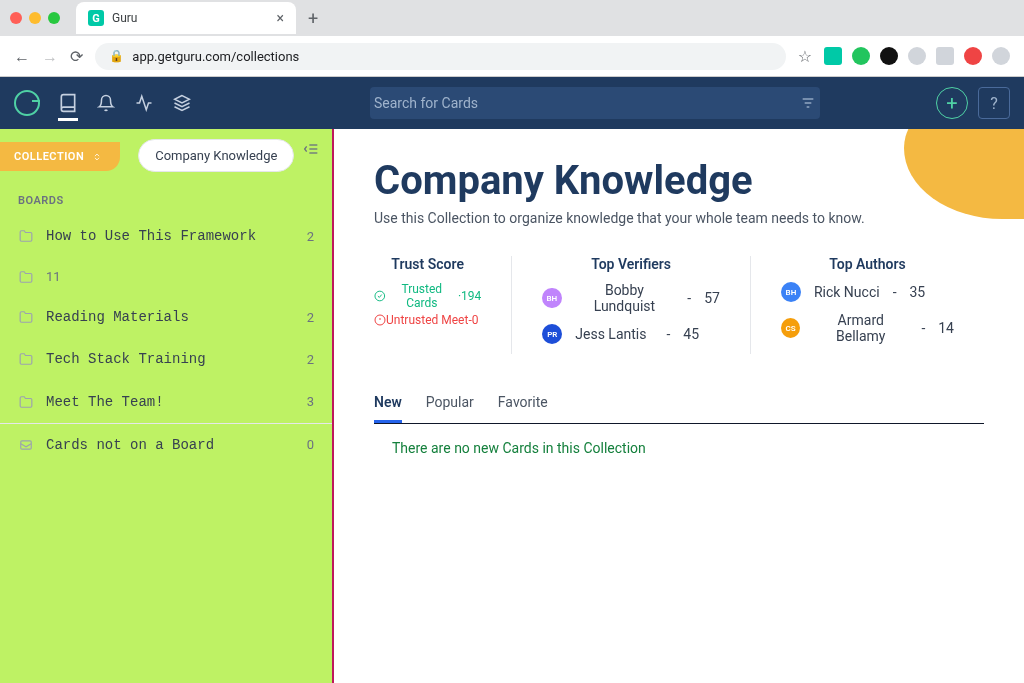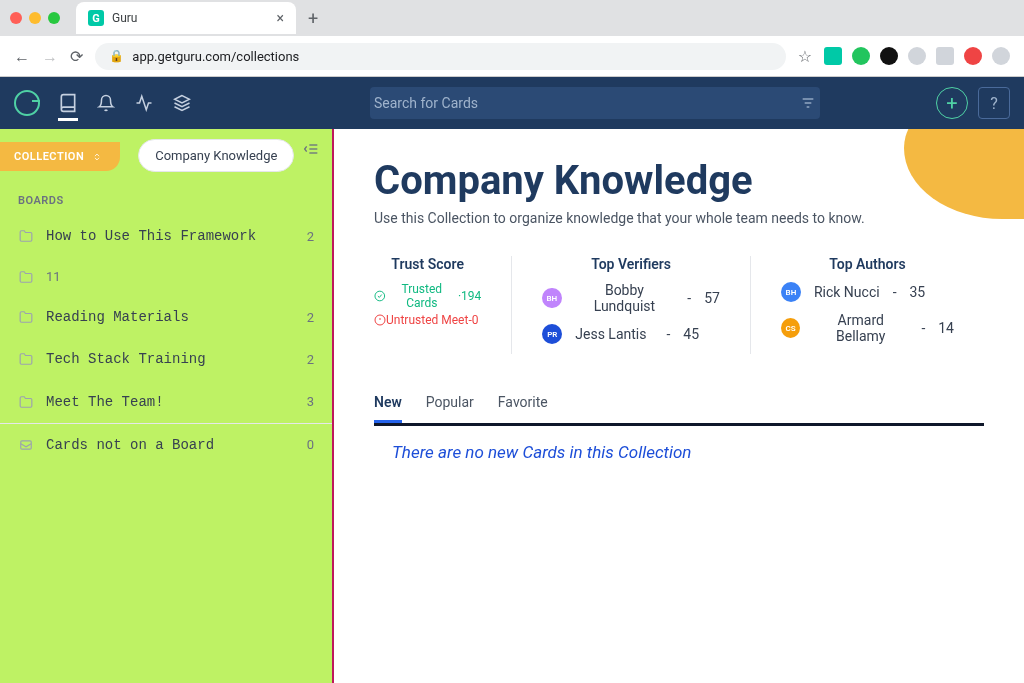--- a/index.html
+++ b/index.html
@@ -54,24 +54,24 @@
 .stats { display: flex; gap: 0; margin-bottom: 40px; text-align: center; }
 .stat-col { padding-right: 30px; }
 .stat-col.bordered { border-right: 1px solid #e5e7eb; margin-right: 30px; }
 .stat-label { font-size: 14px; font-weight: 600; color: #1f3a5f; margin-bottom: 10px; }
 .trust-pct { font-size: 42px; font-weight: 700; color: #1f3a5f; line-height: 1; margin-bottom: 10px; }
 .trust-line { font-size: 12px; display: flex; align-items: center; margin-bottom: 3px; }
 .trusted { color: #10b981; }
 .untrusted { color: #ef4444; }
 .person-row { display: flex; align-items: center; gap: 13px; font-size: 14px; color: #374151; margin-bottom: 10px; margin-top: 8px; }
 .avatar { width: 20px; height: 20px; border-radius: 50%; display: flex; align-items: center; justify-content: center; color: #fff; font-size: 8px; font-weight: 600; }
-.tabs { display: flex; gap: 24px; border-bottom: 3px solid #0f172a; margin-bottom: 16px; }
+.tabs { display: flex; gap: 24px; border-bottom: 1px solid #0f172a; margin-bottom: 16px; }
 .tab-item { padding-bottom: 10px; font-size: 14px; color: #4b5563; cursor: pointer; }
 .tab-item.active { color: #1f3a5f; font-weight: 600; border-bottom: 3px solid #2563eb; }
-.empty-msg { font-size: 17px; color: #1d4ed8; padding-left: 18px; font-style: italic; }
+.empty-msg { font-size: 14px; color: #15803d; padding-left: 18px; }
 </style>
 </head>
 <body>
 
 <div class="browser-chrome">
   <div class="tab-strip">
     <div class="window-controls">
       <div class="wc wc-red"></div>
       <div class="wc wc-yellow"></div>
       <div class="wc wc-green"></div>

